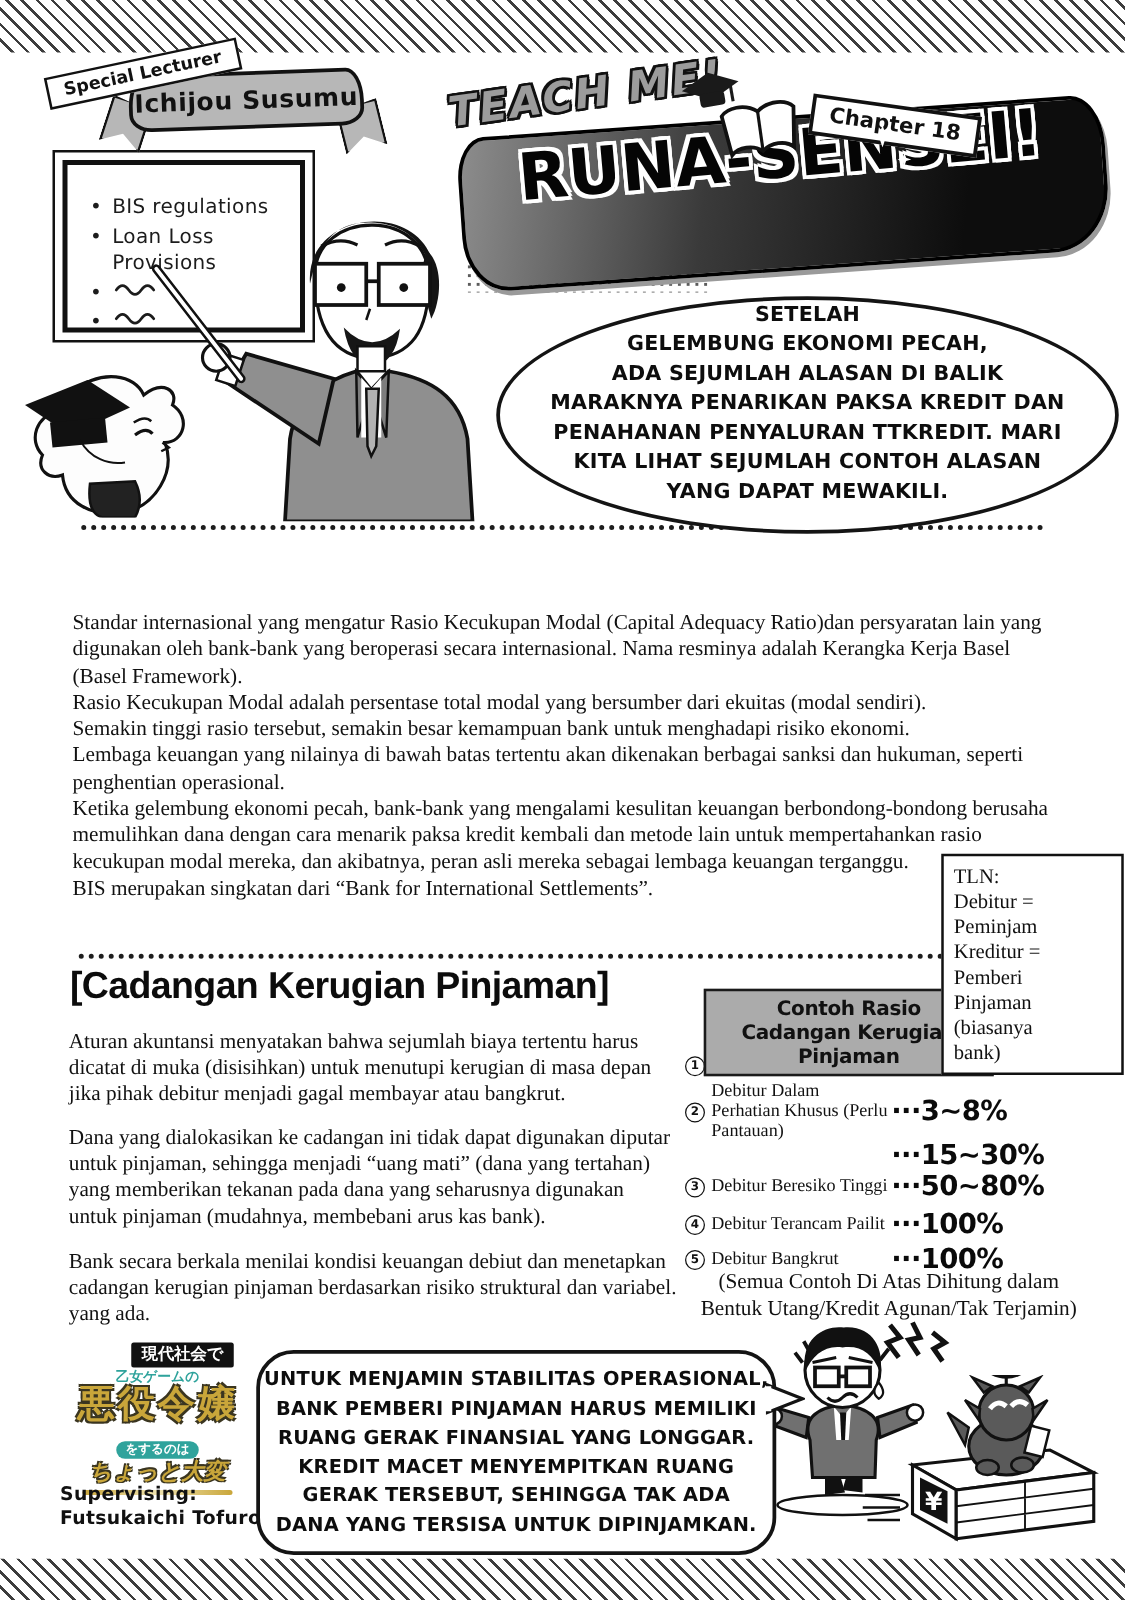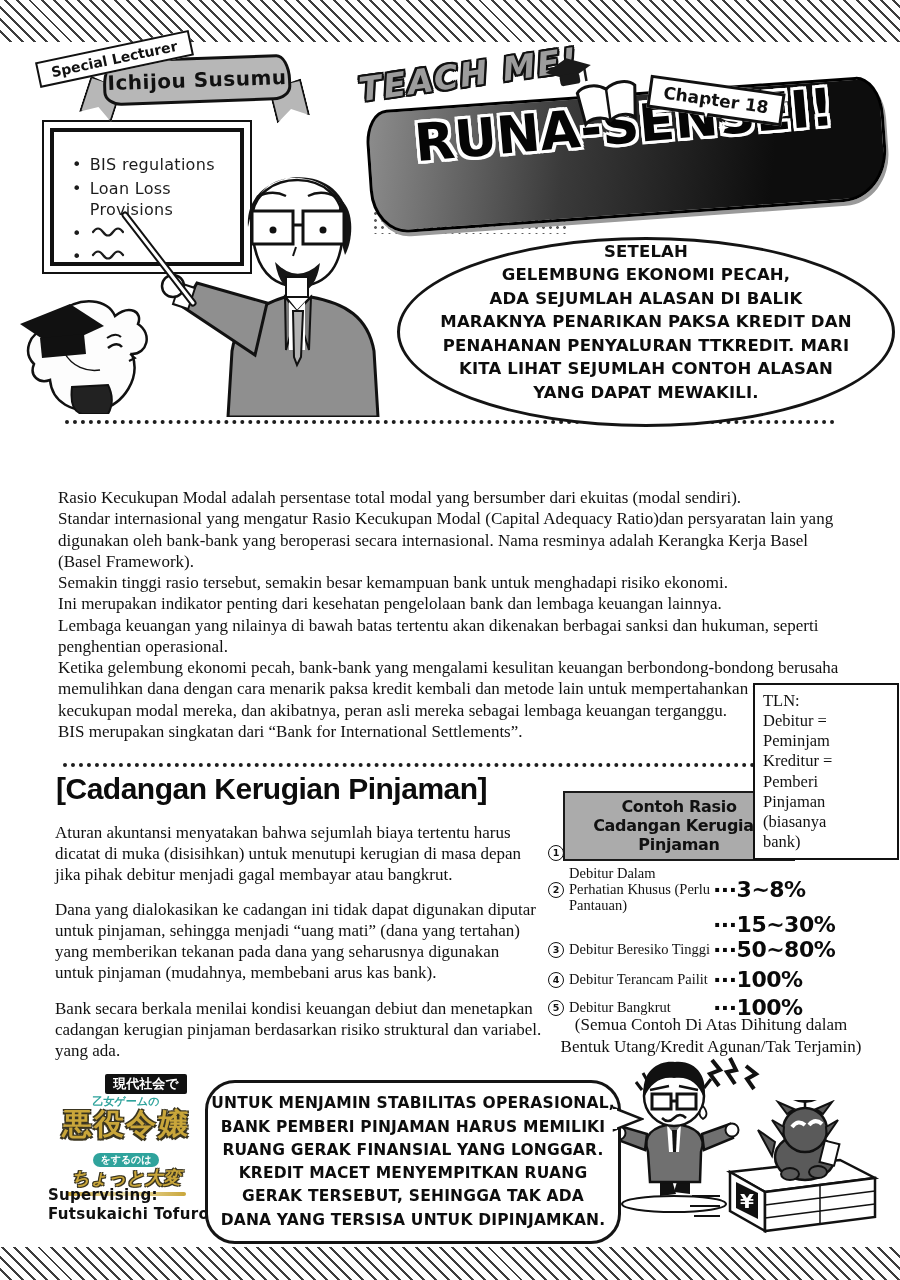--- a/index.html
+++ b/index.html
@@ -216,24 +216,23 @@
     <div>ADA SEJUMLAH ALASAN DI BALIK</div>
     <div>MARAKNYA PENARIKAN PAKSA KREDIT DAN</div>
     <div>PENAHANAN PENYALURAN TTKREDIT. MARI</div>
     <div>KITA LIHAT SEJUMLAH CONTOH ALASAN</div>
     <div>YANG DAPAT MEWAKILI.</div>
   </div>
 
   <div class="abs dots-sep sep1"></div>
 
   <div class="abs serif sec1">
+    <p>Standar internasional yang mengatur Rasio Kecukupan Modal (Capital Adequacy Ratio)dan persyaratan lain yang digunakan oleh bank-bank yang beroperasi secara internasional. Nama resminya adalah Kerangka Kerja Basel (Basel Framework).</p>
     <p>Rasio Kecukupan Modal adalah persentase total modal yang bersumber dari ekuitas (modal sendiri).</p>
-    <p>Standar internasional yang mengatur Rasio Kecukupan Modal (Capital Adequacy Ratio)dan persyaratan lain yang digunakan oleh bank-bank yang beroperasi secara internasional. Nama resminya adalah Kerangka Kerja Basel (Basel Framework).</p>
     <p>Semakin tinggi rasio tersebut, semakin besar kemampuan bank untuk menghadapi risiko ekonomi.</p>
-    <p>Ini merupakan indikator penting dari kesehatan pengelolaan bank dan lembaga keuangan lainnya.</p>
     <p>Lembaga keuangan yang nilainya di bawah batas tertentu akan dikenakan berbagai sanksi dan hukuman, seperti penghentian operasional.</p>
     <p>Ketika gelembung ekonomi pecah, bank-bank yang mengalami kesulitan keuangan berbondong-bondong berusaha memulihkan dana dengan cara menarik paksa kredit kembali dan metode lain untuk mempertahankan rasio kecukupan modal mereka, dan akibatnya, peran asli mereka sebagai lembaga keuangan terganggu.</p>
     <p class="footnote">BIS merupakan singkatan dari “Bank for International Settlements”.</p>
   </div>
 
   <div class="abs tln">
     <div>TLN:</div>
     <div>Debitur = Peminjam</div>
     <div>Kreditur = Pemberi</div>
     <div>Pinjaman (biasanya</div>

